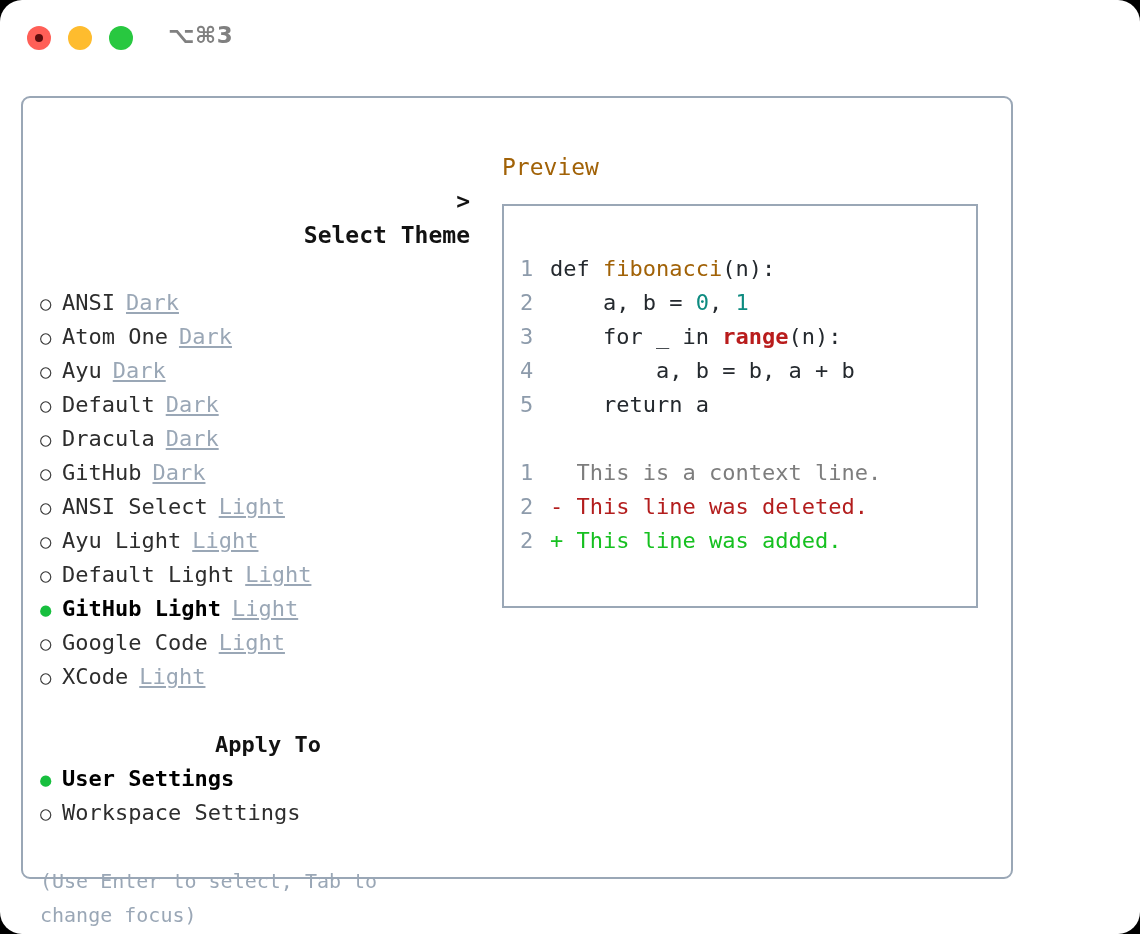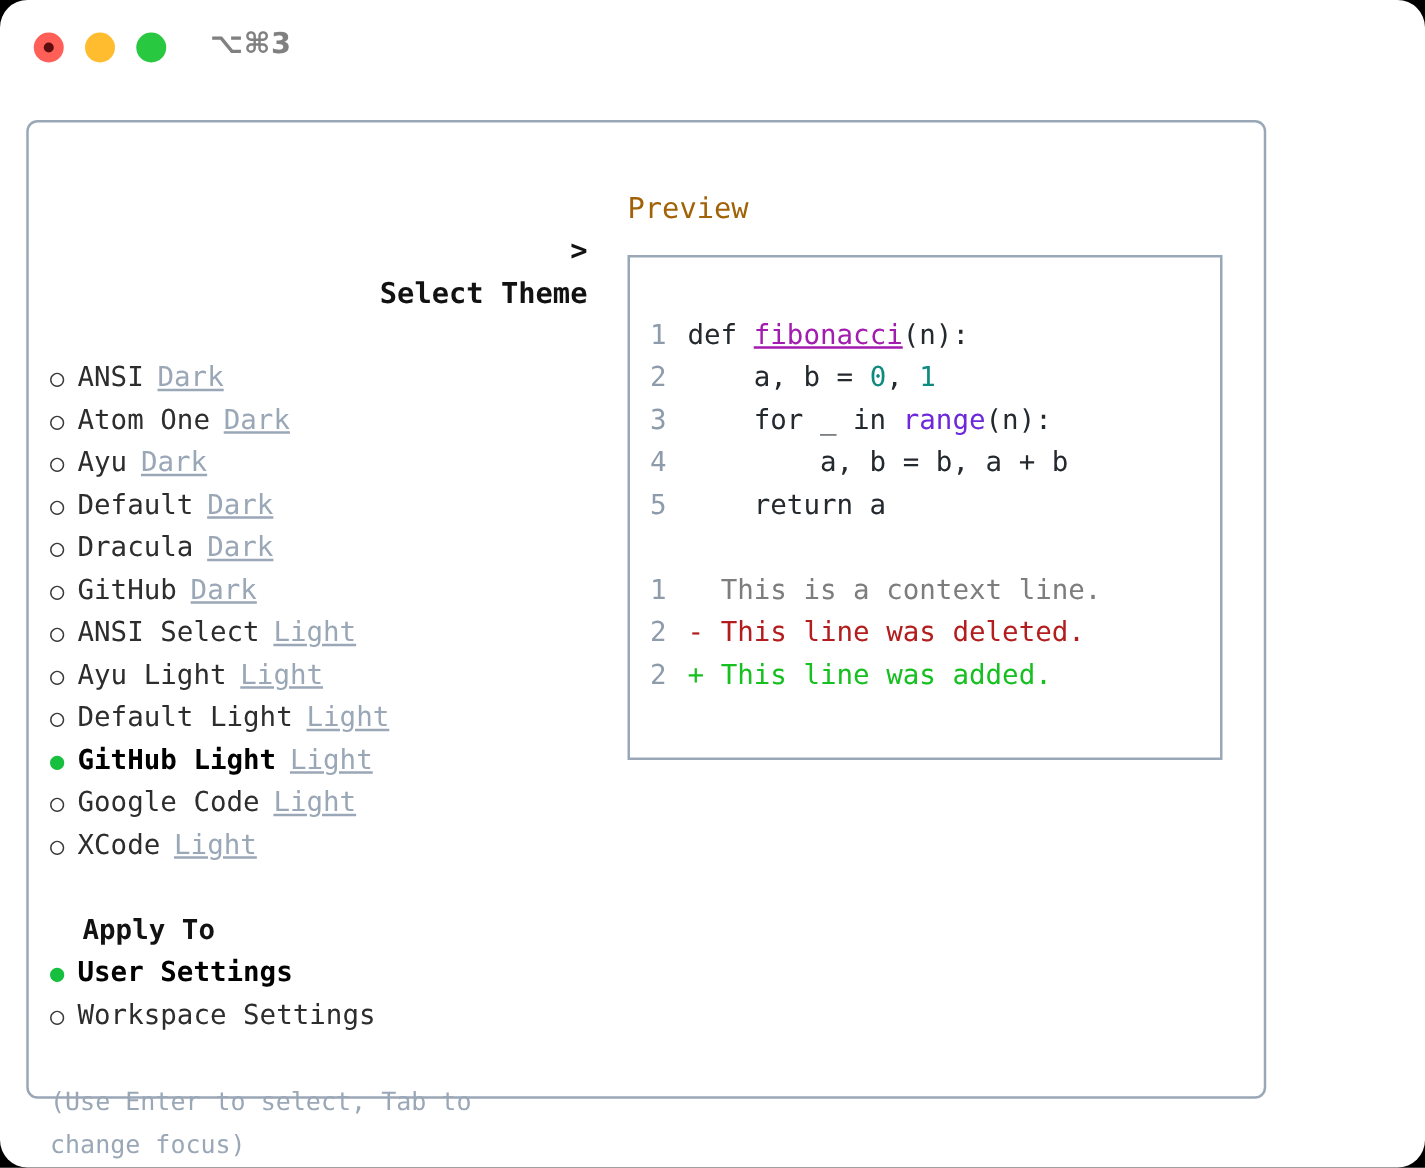--- a/index.html
+++ b/index.html
@@ -128,20 +128,21 @@
   .opt-suffix { color: #9aa7b6; margin-left: 11px; text-decoration: underline; }
 
   .apply-head {
     margin-top: 34px;
     padding-left: 26px;
     font-size: 22px;
     font-weight: 700;
     color: #121212;
     line-height: 34px;
     white-space: pre;
+    text-align: center;
   }
 
   .hint {
     margin-top: 34px;
     font-size: 20px;
     color: #9aa7b6;
     line-height: 34px;
     max-width: 408px;
   }
 
@@ -182,23 +183,23 @@
     height: 34px;
     white-space: pre;
   }
   .ln {
     flex: 0 0 30px;
     width: 30px;
     text-align: left;
     color: #8d9bab;
   }
   .code-text { color: #24292e; }
-  .tok-fn    { color: #a21caf; text-decoration: underline; }
+  .tok-fn    { color: #a16207; }
   .tok-num   { color: #0d8b80; }
-  .tok-call  { color: #6d28d9; }
+  .tok-call  { color: #b91c1c; font-weight: bold; }
   .tok-plain { color: #24292e; }
 
   .diff-gap { height: 34px; }
   .diff-line { display: flex; align-items: baseline; font-size: 22px; line-height: 34px; height: 34px; white-space: pre; }
   .diff-ctx { color: #7d7d7d; }
   .diff-del { color: #b31d1d; }
   .diff-add { color: #16c020; }
 </style>
 </head>
 <body>

